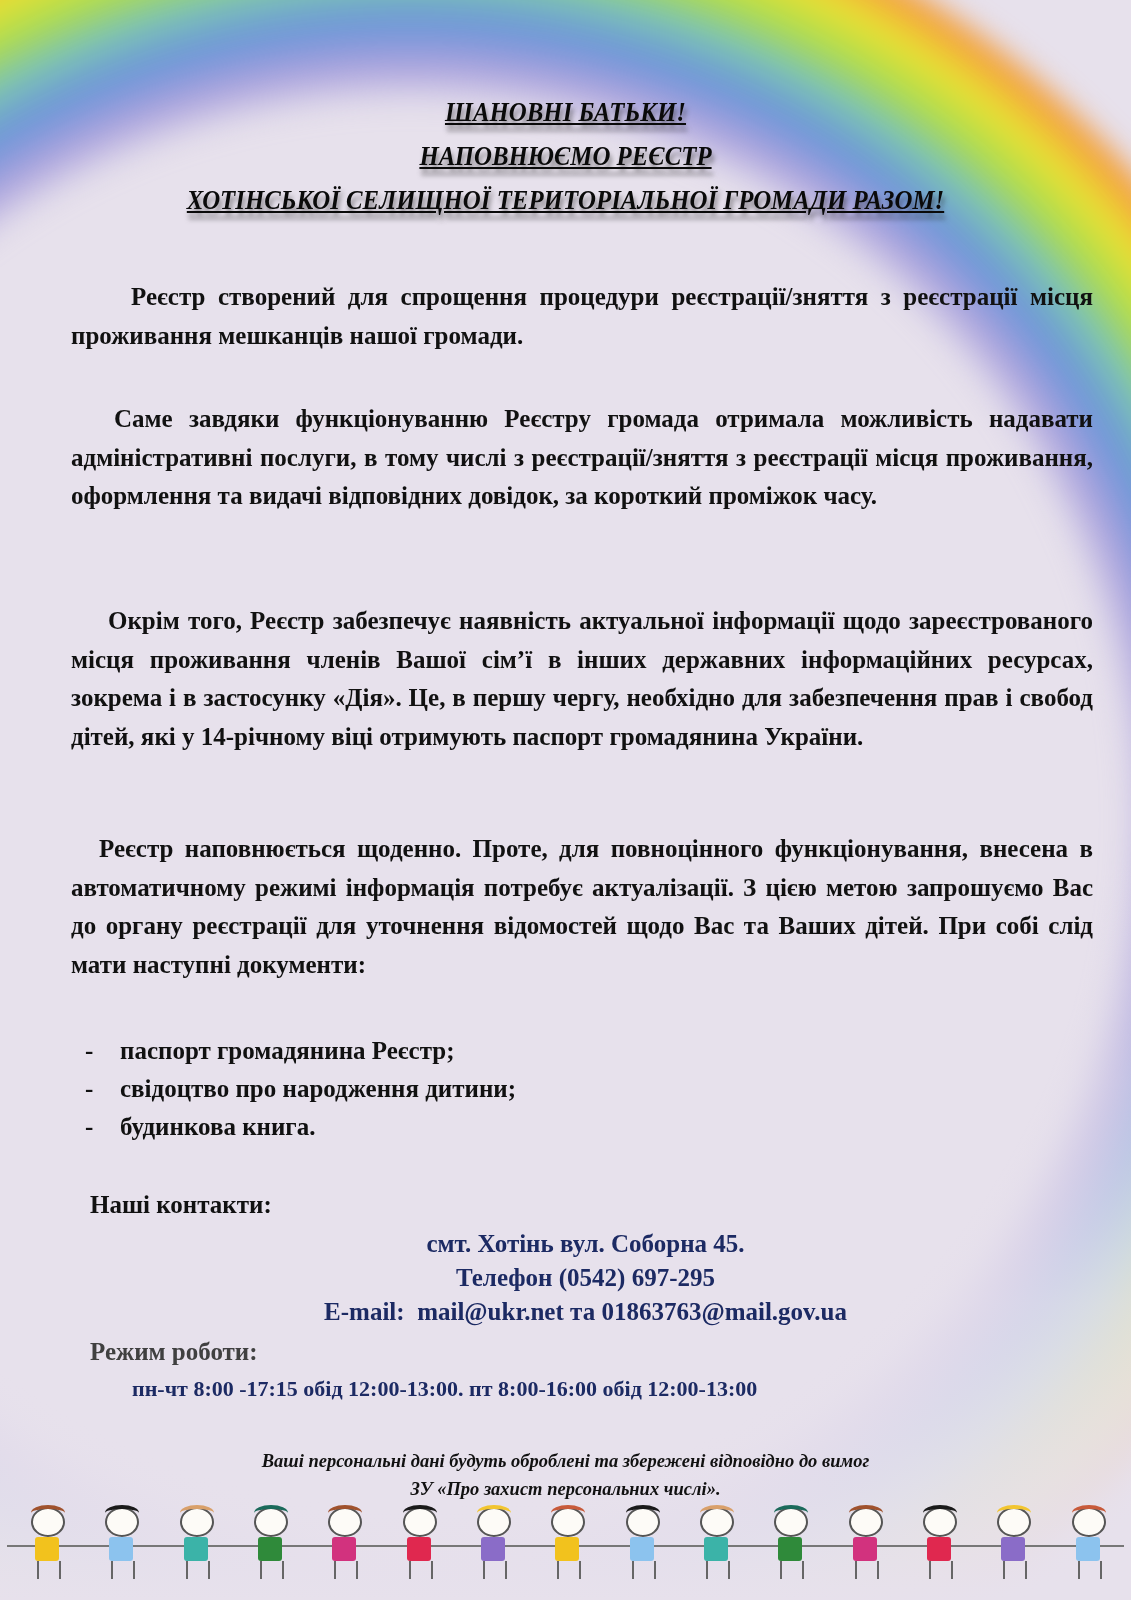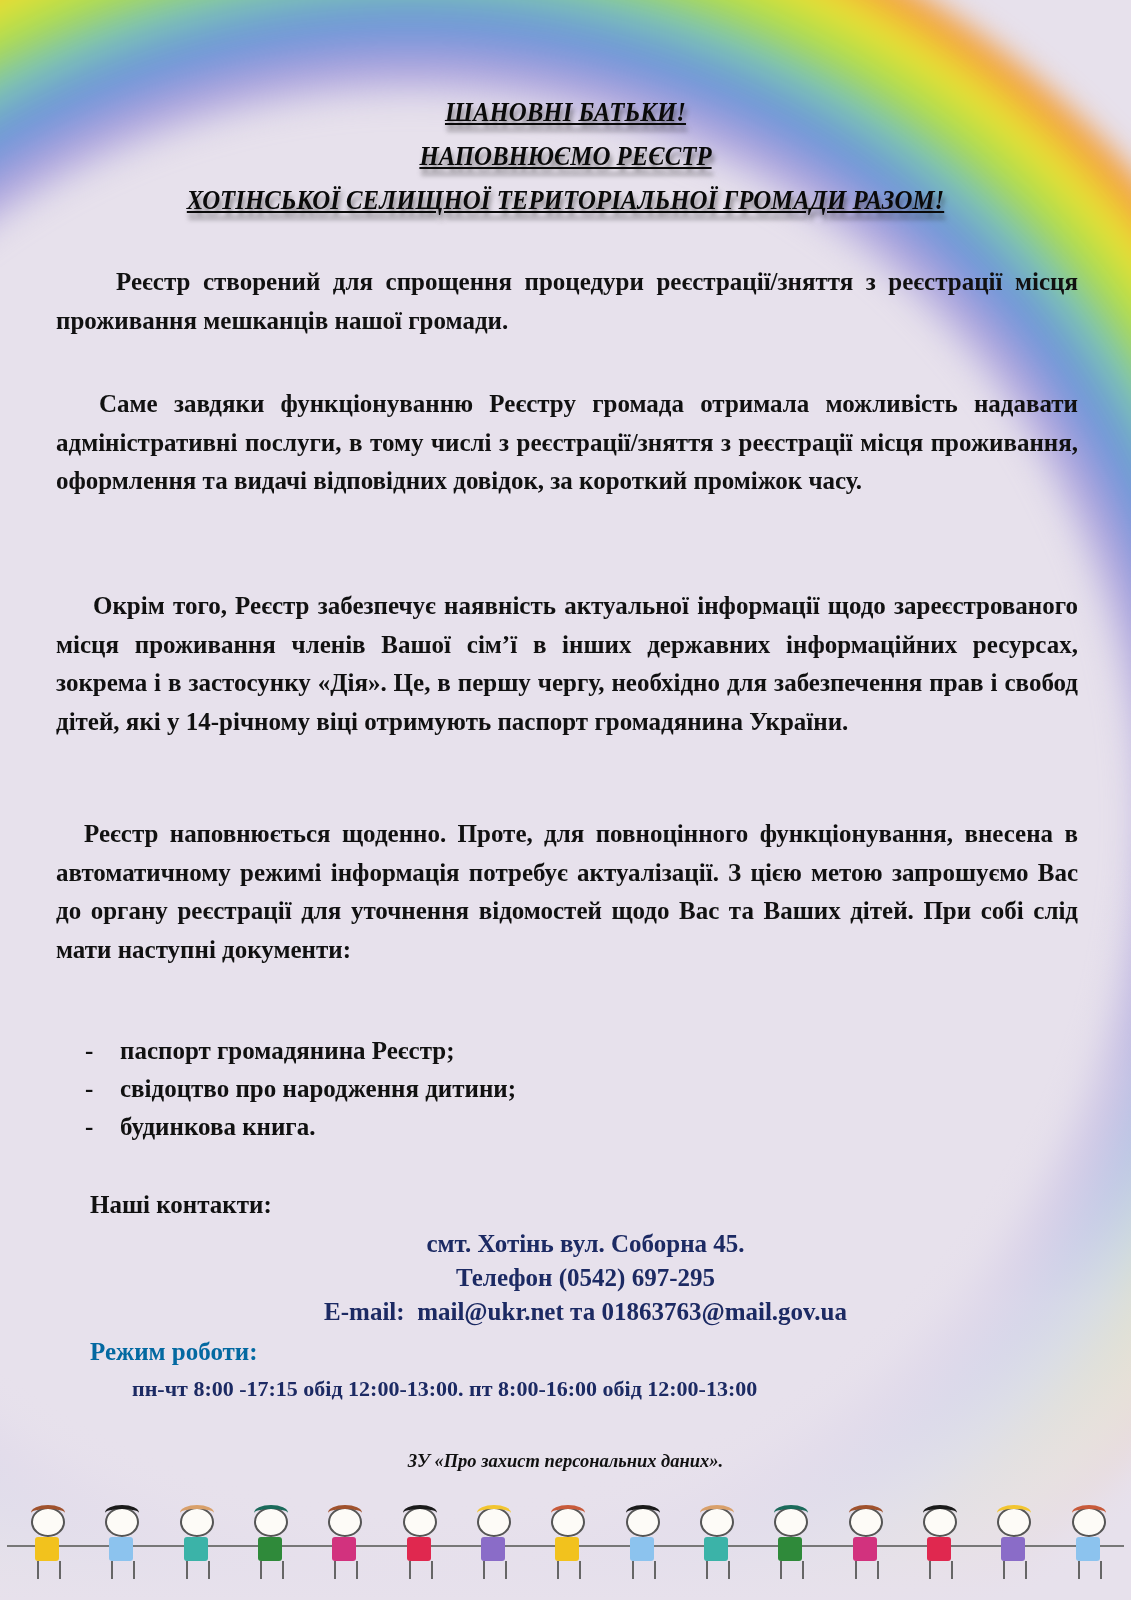--- a/index.html
+++ b/index.html
@@ -53,21 +53,21 @@
     letter-spacing: 0px;
   }
   .title div { margin: 0; }
 
   .para {
     position: absolute; left: 55px; width: 1022px;
     font-weight: bold; font-size: 25px; line-height: 38.5px;
     color: #111;
     text-align: justify;
     text-align-last: left;
-    margin: 1px;
+    margin: 16px;
   }
 
   #p1 { top: 262px; text-indent: 60px; }
   #p2 { top: 384px; text-indent: 43px; }
   #p3 { top: 586px; text-indent: 37px; }
   #p4 { top: 814px; text-indent: 28px; word-spacing: 0px; }
 
   .doc-list {
     position: absolute; left: 85px; top: 1032px; margin: 0; padding: 0; list-style: none;
     font-weight: bold; font-size: 25px; line-height: 38px; color: #111;
@@ -79,21 +79,21 @@
     position: absolute; left: 90px; top: 1191px;
     font-weight: bold; font-size: 25px; color: #111;
   }
   .contact-lines {
     position: absolute; left: 0; width: 1131px; top: 1227px;
     text-align: center; color: #1c2a63; font-weight: bold; font-size: 25px; line-height: 34px;
   }
   .contact-lines div { padding-left: 40px; }
   .hours-label {
     position: absolute; left: 90px; top: 1338px;
-    font-weight: bold; font-size: 25px; color: #0369a1;
+    font-weight: bold; font-size: 25px; color: #404040;
   }
   .hours {
     position: absolute; left: 132px; top: 1376px;
     font-weight: bold; font-size: 22px; color: #1c2a63; white-space: nowrap;
   }
   .notice {
     position: absolute; left: 0; width: 1131px; top: 1447px;
     text-align: center; font-style: italic; font-weight: bold;
     font-size: 18.5px; line-height: 28px; color: #111;
   }
@@ -172,21 +172,22 @@
       <span>mail@ukr.net</span>
       <span>та</span>
       <span>01863763@mail.gov.ua</span>
     </div>
   </div>
 
   <div class="hours-label">Режим роботи:</div>
   <div class="hours">пн-чт 8:00 -17:15 обід 12:00-13:00. пт 8:00-16:00 обід 12:00-13:00</div>
 
   <div class="notice">
-    <div>ЗУ «Про захист персональних даних».</div>
+    <div>Ваші персональні дані будуть оброблені та збережені відповідно до вимог</div>
+    <div>ЗУ «Про захист персональних числі».</div>
   </div>
 
   <div class="kids" id="kids">
       <div class="kid" style="--shirt: #f2c21d; --hair: #a0522d;">
         <div class="arms"></div>
         <div class="legs"></div>
         <div class="body"></div>
         <div class="head"></div>
         <div class="hair"></div>
       </div>

